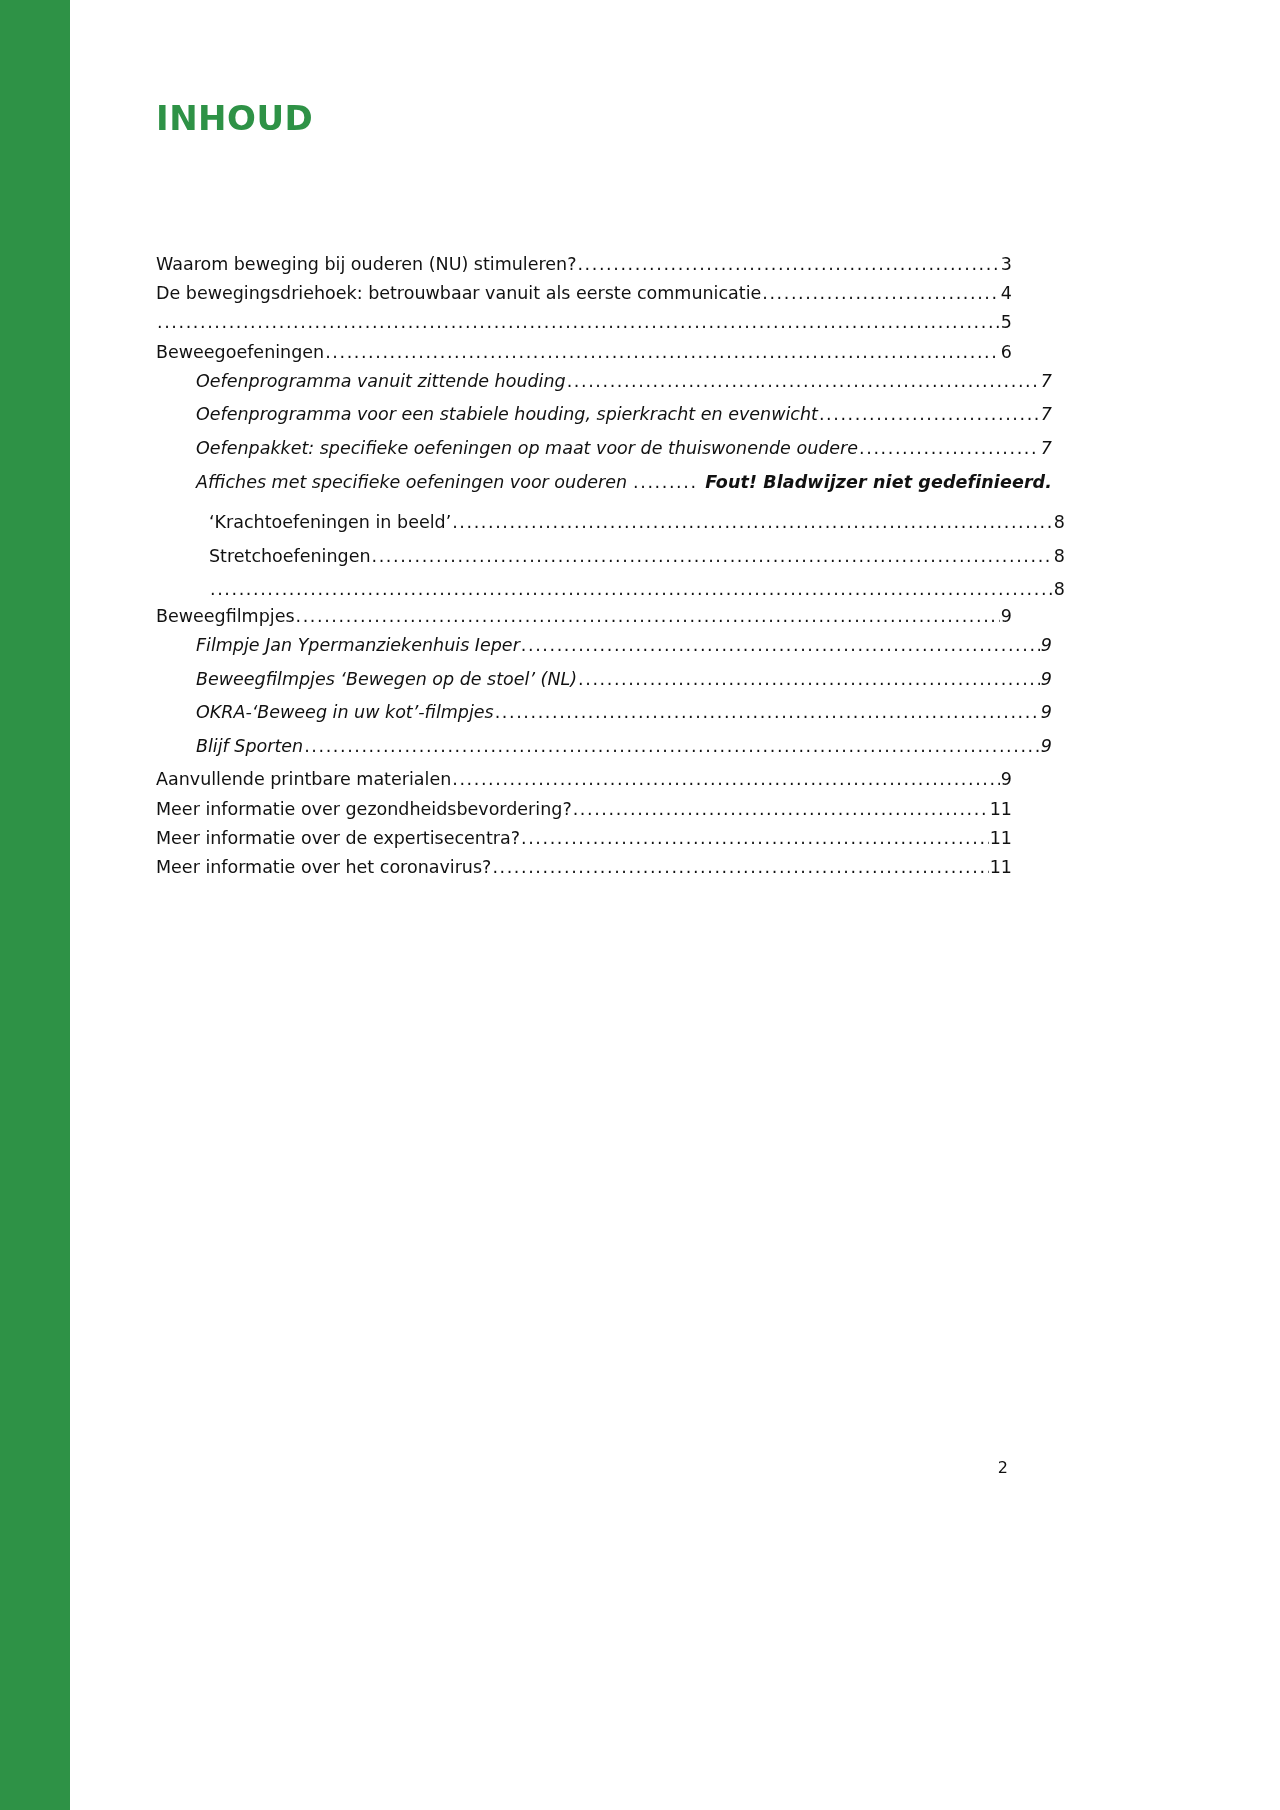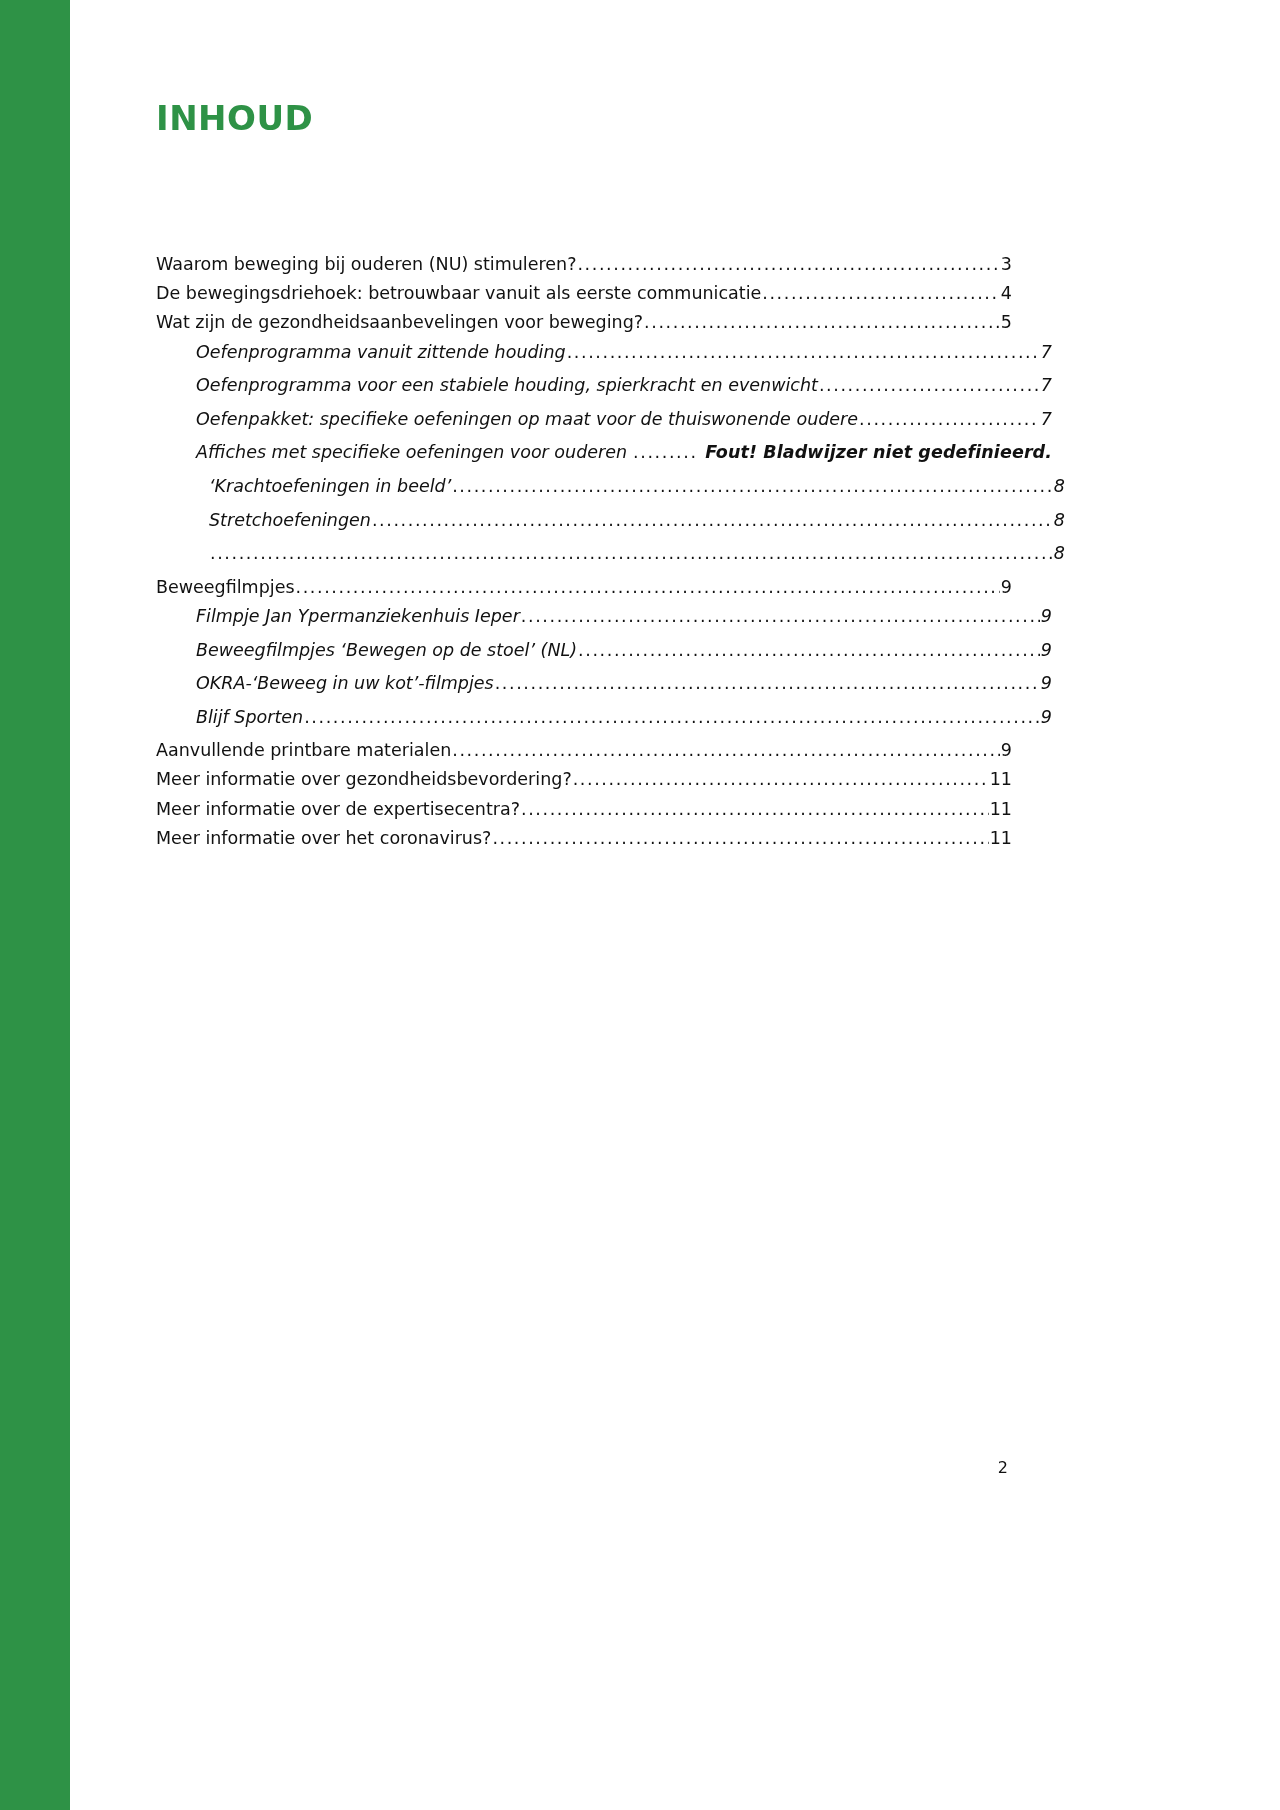--- a/index.html
+++ b/index.html
@@ -69,21 +69,21 @@
   .toc-row.lvl2 {
     padding-left: 40px;
     height: 33.6px;
     font-style: italic;
     justify-content: space-between;
   }
   
   .toc-row.lvl3 {
     padding-left: 53px;
     height: 33.6px;
-    font-style: italic;
+    align-items: center;
   }
 
   .toc-title {
     flex: 0 0 auto;
   }
 
   .toc-leader {
     flex: 1 1 auto;
     overflow: hidden;
     margin: 0 1px;
@@ -144,23 +144,27 @@
         <span class="toc-title">Waarom beweging bij ouderen (NU) stimuleren?</span>
         <span class="toc-leader"></span>
         <span class="toc-page">3</span>
       </div>
       <div class="toc-row lvl1">
         <span class="toc-title">De bewegingsdriehoek: betrouwbaar vanuit als eerste communicatie</span>
         <span class="toc-leader"></span>
         <span class="toc-page">4</span>
       </div>
       <div class="toc-row lvl1">
-        <span class="toc-title">Wat zijn de gezondheidsaanbevelingen voor beweging?</span>
         <span class="toc-leader"></span>
         <span class="toc-page">5</span>
+      </div>
+      <div class="toc-row lvl1">
+        <span class="toc-title">Beweegoefeningen</span>
+        <span class="toc-leader"></span>
+        <span class="toc-page">6</span>
       </div>
       <div class="toc-row lvl2">
         <span class="toc-title">Oefenprogramma vanuit zittende houding</span>
         <span class="toc-leader"></span>
         <span class="toc-page">7</span>
       </div>
       <div class="toc-row lvl2">
         <span class="toc-title">Oefenprogramma voor een stabiele houding, spierkracht en evenwicht</span>
         <span class="toc-leader"></span>
         <span class="toc-page">7</span>

